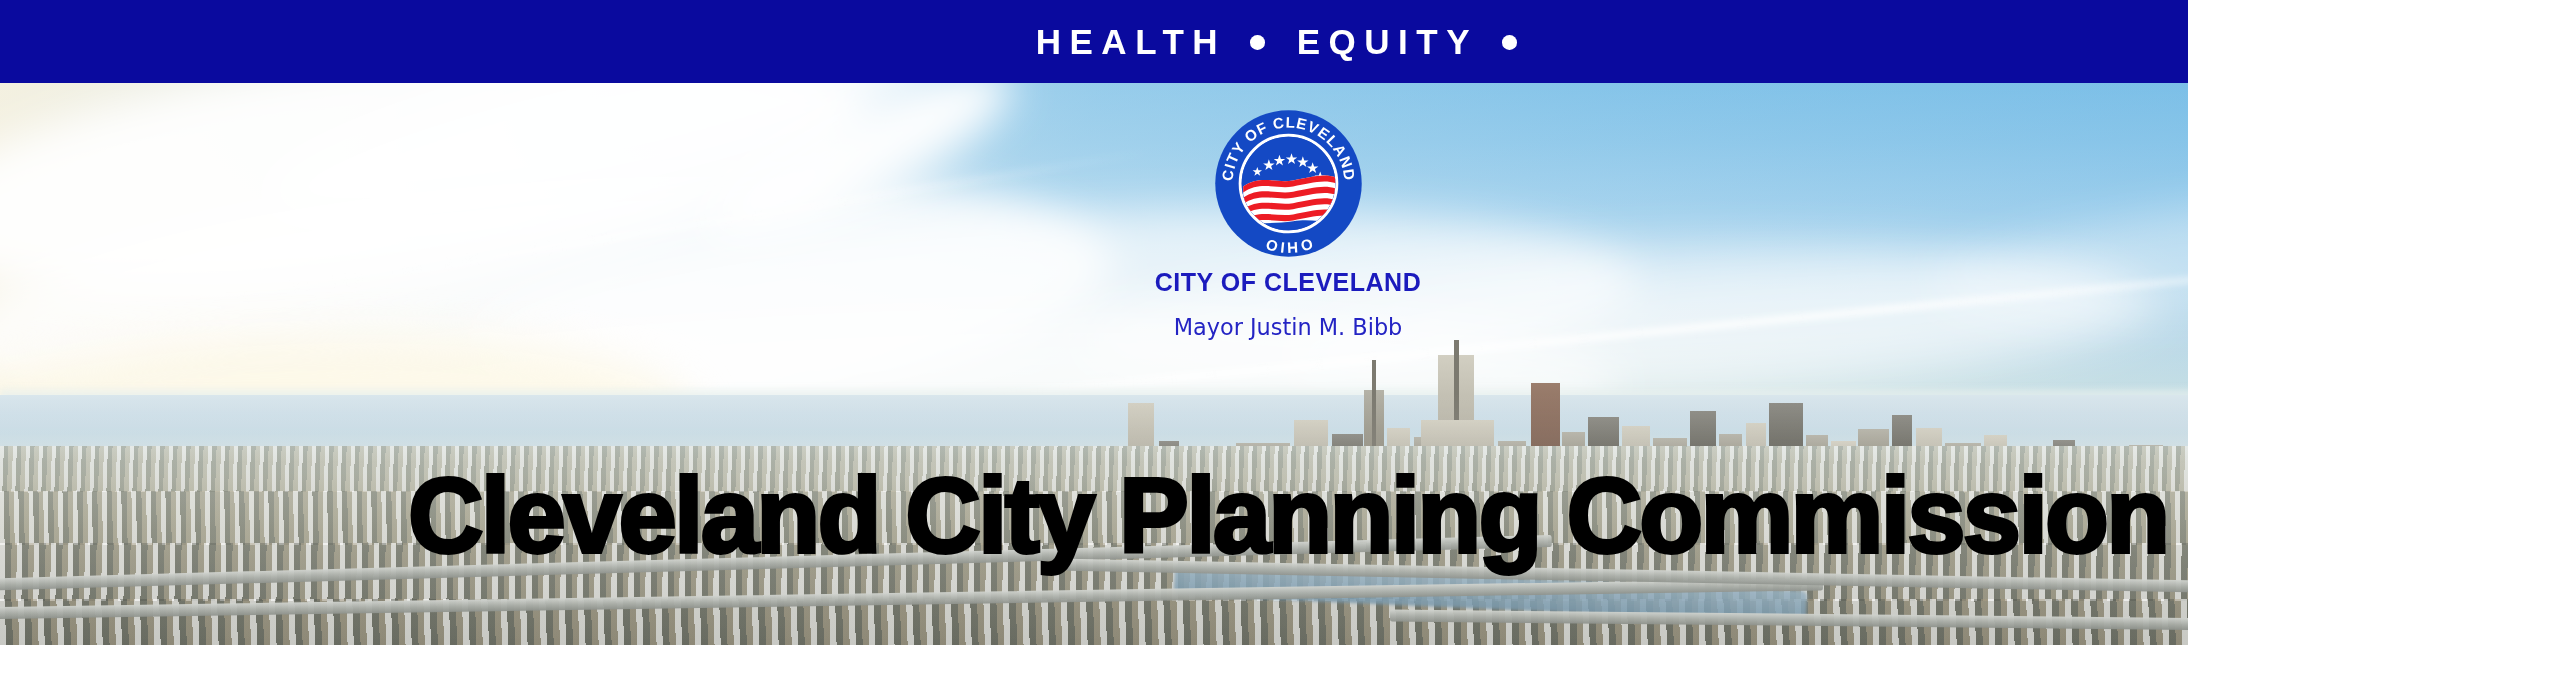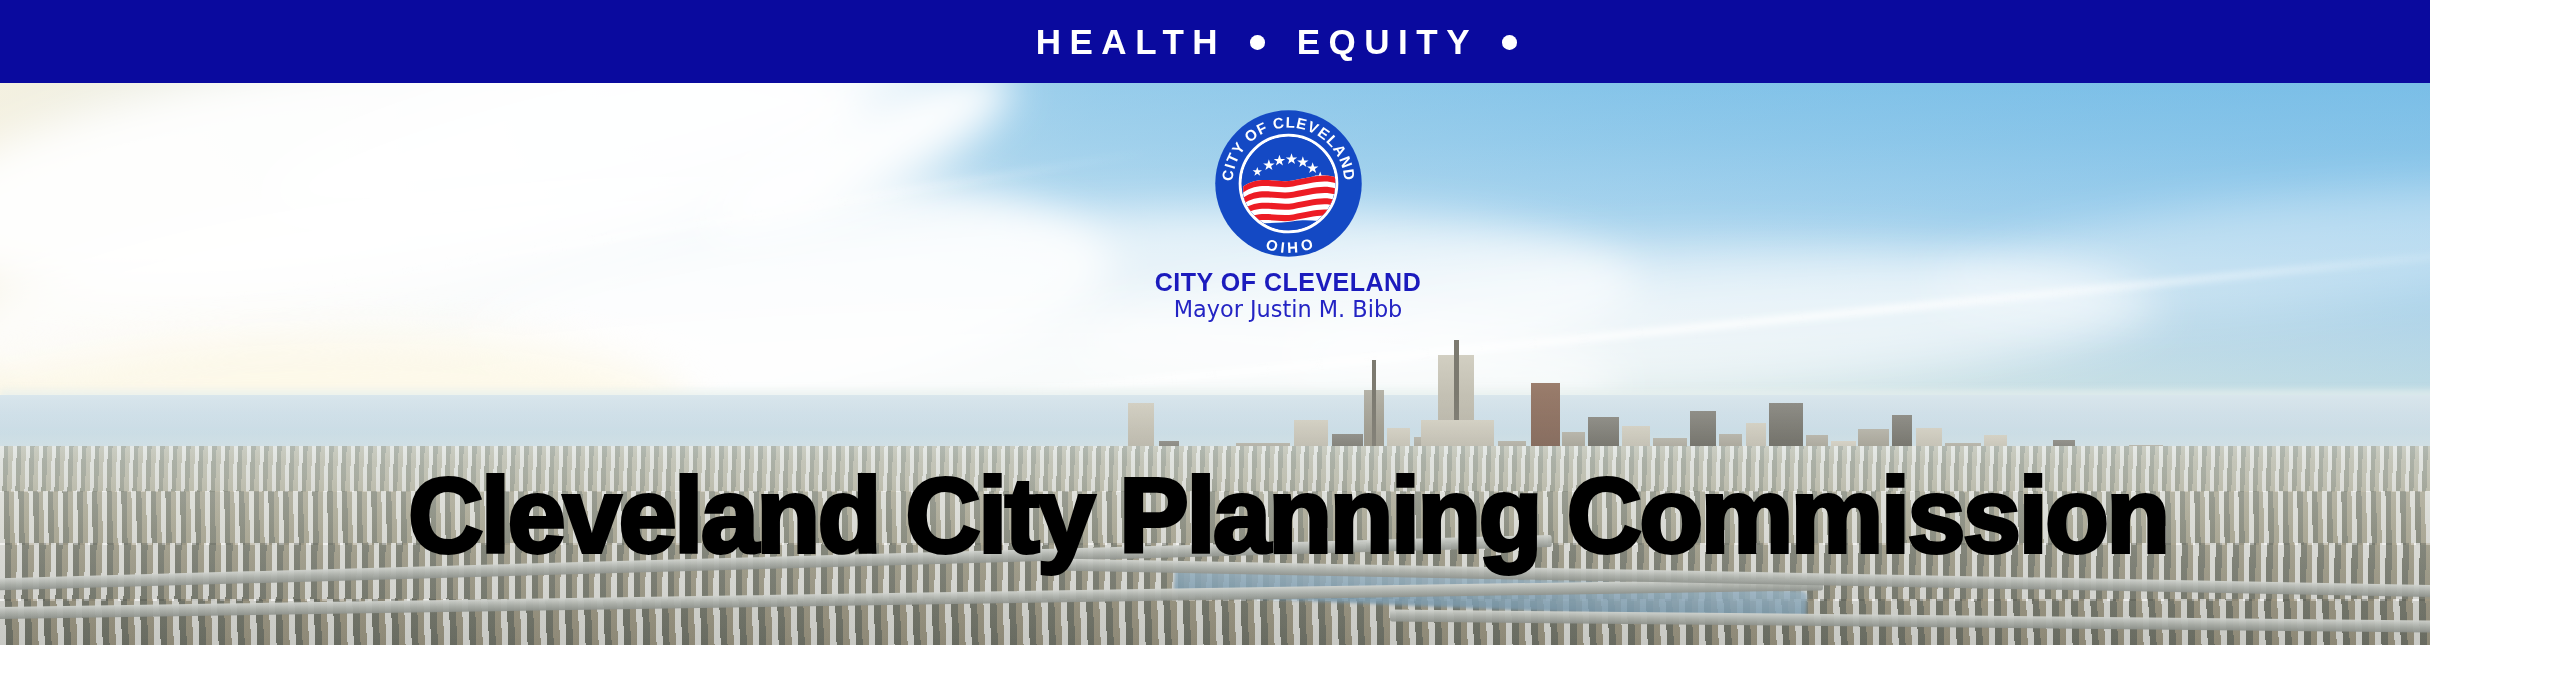--- a/index.html
+++ b/index.html
@@ -1,18 +1,18 @@
 <!DOCTYPE html>
 <html style="font-size:12.4px"><head>
 <meta charset="utf-8">
 <title>Cleveland City Planning Commission</title>
 <style>
   html,body{margin:0;padding:0;background:#ffffff;}
   body{width:2576px;height:682px;overflow:hidden;font-family:"Liberation Sans",sans-serif;}
-  #page{position:relative;width:2430px;height:682px;background:#fdba74;overflow:hidden;}
+  #page{position:relative;width:2188px;height:682px;background:#fdba74;overflow:hidden;}
 
   
   #topbar{
     position:absolute;left:0;top:0;width:2576px;height:83px;
     background:#0A0A9E;
     display:flex;align-items:center;justify-content:center;
     overflow:hidden;
   }
   #tagline{
     display:flex;align-items:center;justify-content:center;
@@ -144,21 +144,21 @@
   }
   #seal{width:151px;height:151px;display:block;}
   #org-name{
     margin-top:10.8px;
     font-family:"Liberation Sans",sans-serif;
     font-weight:bold;font-size:25px;letter-spacing:0.5px;
     color:#1b1bbd;line-height:1;
     text-align:center;
   }
   #mayor-name{
-    margin-top:3px;
+    margin-top:21px;
     font-family:"DejaVu Sans",sans-serif;
     font-weight:normal;font-size:22.4px;
     color:#2424c4;line-height:1;
     text-align:center;
   }
 
   
   #main-title{
     position:absolute;left:0;top:0;width:2576px;
     text-align:center;

